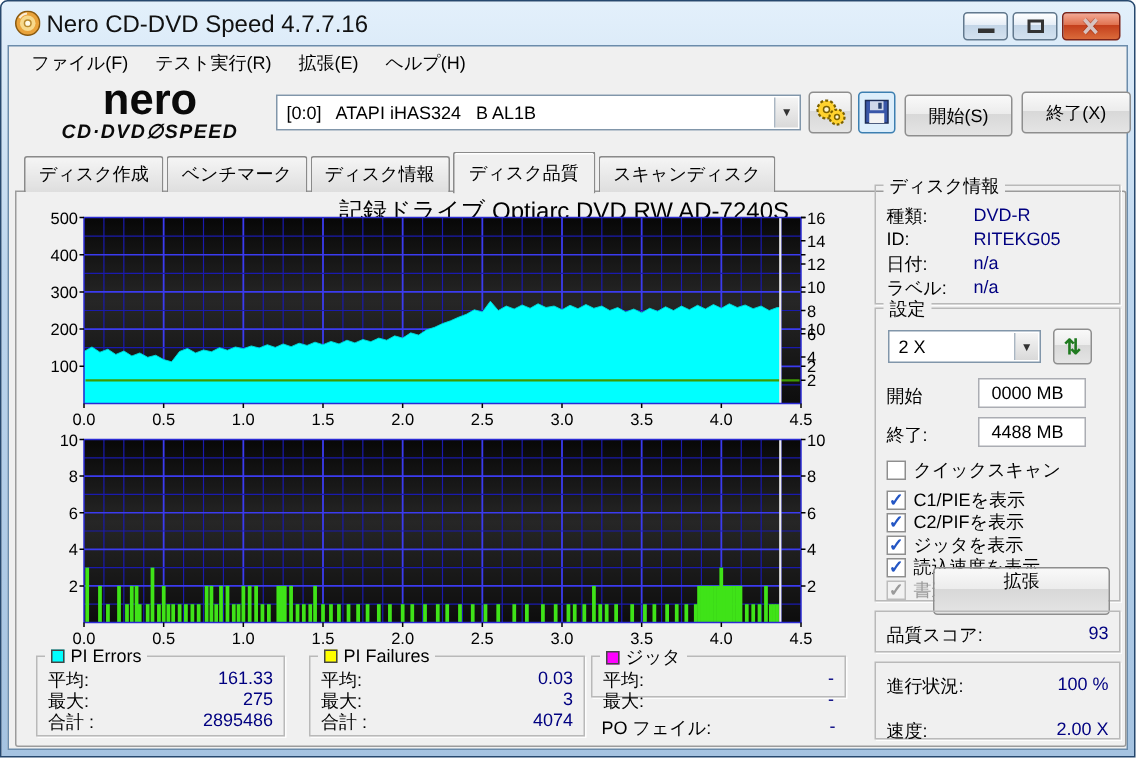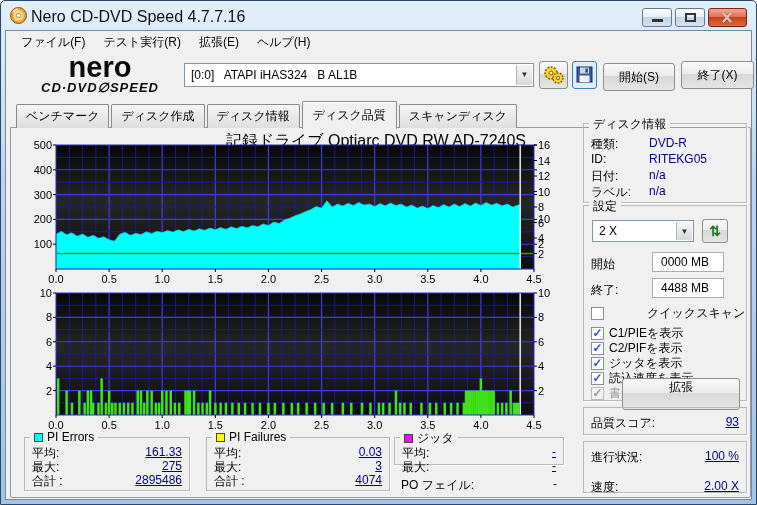--- a/index.html
+++ b/index.html
@@ -43,21 +43,21 @@
     border:1px solid #9b9b9b; border-radius:0 2px 2px 2px; }
   .chart-title { position:absolute; left:50px; top:100px; width:470px; text-align:right; font-size:16px; color:#000; }
   .chart-svg { position:absolute; left:10px; }
   #topChart { top:110px; }
   #bottomChart { top:258px; }
   .groupbox { position:absolute; border:1px solid #b9b9b9; box-shadow:1px 1px 0 #fdfdfd; }
   .gb-title { position:absolute; top:-8px; left:5px; background:#f0f0f0; padding:0 4px; font-size:12px; color:#000; white-space:nowrap; }
   .gb-title .sq { display:inline-block; width:9px; height:9px; border:1px solid #444; vertical-align:-1px; margin-right:4px; }
   .srow { position:absolute; left:7px; right:7px; height:14px; font-size:12px; }
   .srow .lbl { position:absolute; left:0; color:#000; white-space:nowrap; }
-  .srow .val { position:absolute; right:0; color:#000080; white-space:nowrap;text-decoration:underline; }
+  .srow .val { position:absolute; right:0; color:#000080; white-space:nowrap; }
   .srow .val-fixed { position:absolute; left:58px; color:#000080; white-space:nowrap; }
   .field { position:absolute; background:#fff; border:1px solid #abadb3; font-size:12px; padding:2px 0 0 8px; color:#000; }
   .cbrow { position:absolute; left:7px; height:15px; font-size:12px; display:flex; align-items:center; }
   .cbox { width:13px; height:13px; background:#fff; border:1px solid #8e8e8e; margin-right:5px;
     font-size:12px; line-height:11px; text-align:center; color:#2456c4; font-weight:bold; flex:0 0 13px; }
   .cbrow.disabled .cbox { background:#f2f2f2; border-color:#bcbcbc; color:#9a9a9a; }
   .cbrow.disabled .cblabel { color:#9a9a9a; }
   .po-row { position:absolute; font-size:12px; }
   .po-row .lbl { color:#000; }
   .po-row .val { position:absolute; right:7px; color:#000080; }
@@ -121,22 +121,22 @@
           <rect x="7" y="5.5" width="9" height="6" fill="#cfd8ea"></rect>
           <rect x="12.5" y="6.5" width="2.3" height="4" fill="#29406e"></rect>
           <rect x="6.5" y="13.5" width="10" height="6.5" fill="#f3f3f3"></rect>
         </svg>
       </div>
       <div class="btn btn-start">開始(S)</div>
       <div class="btn btn-exit">終了(X)</div>
     </div>
 
     <div class="tabstrip">
+        <div class="tab">ディスク作成</div>
         <div class="tab">ベンチマーク</div>
-        <div class="tab">ディスク作成</div>
         <div class="tab">ディスク情報</div>
         <div class="tab active">ディスク品質</div>
         <div class="tab">スキャンディスク</div>
       </div>
 
     <div class="panel"></div>
 
     <div class="chart-title">記録ドライブ Optiarc  DVD RW AD-7240S</div>
     <svg id="topChart" class="chart-svg" width="540" height="148">
         <defs>
@@ -522,21 +522,21 @@
       </div>
       <div class="srow" style="top:50px;">
         <span class="lbl">開始</span>
       </div>
       <div class="field" style="left:68px;top:46px;width:72px;height:20px;">0000 MB</div>
       <div class="srow" style="top:76px;">
         <span class="lbl">終了:</span>
       </div>
       <div class="field" style="left:68px;top:72px;width:72px;height:20px;">4488 MB</div>
       <div id="cbList">
-          <div class="cbrow" style="top: 100px; gap: 38px;">
+          <div class="cbrow" style="top: 100px;">
             <span class="cbox"></span>
             <span class="cblabel">クイックスキャン</span>
           </div>
           <div class="cbrow" style="top: 120px;">
             <span class="cbox">✓</span>
             <span class="cblabel">C1/PIEを表示</span>
           </div>
           <div class="cbrow" style="top: 135px;">
             <span class="cbox">✓</span>
             <span class="cblabel">C2/PIFを表示</span>

